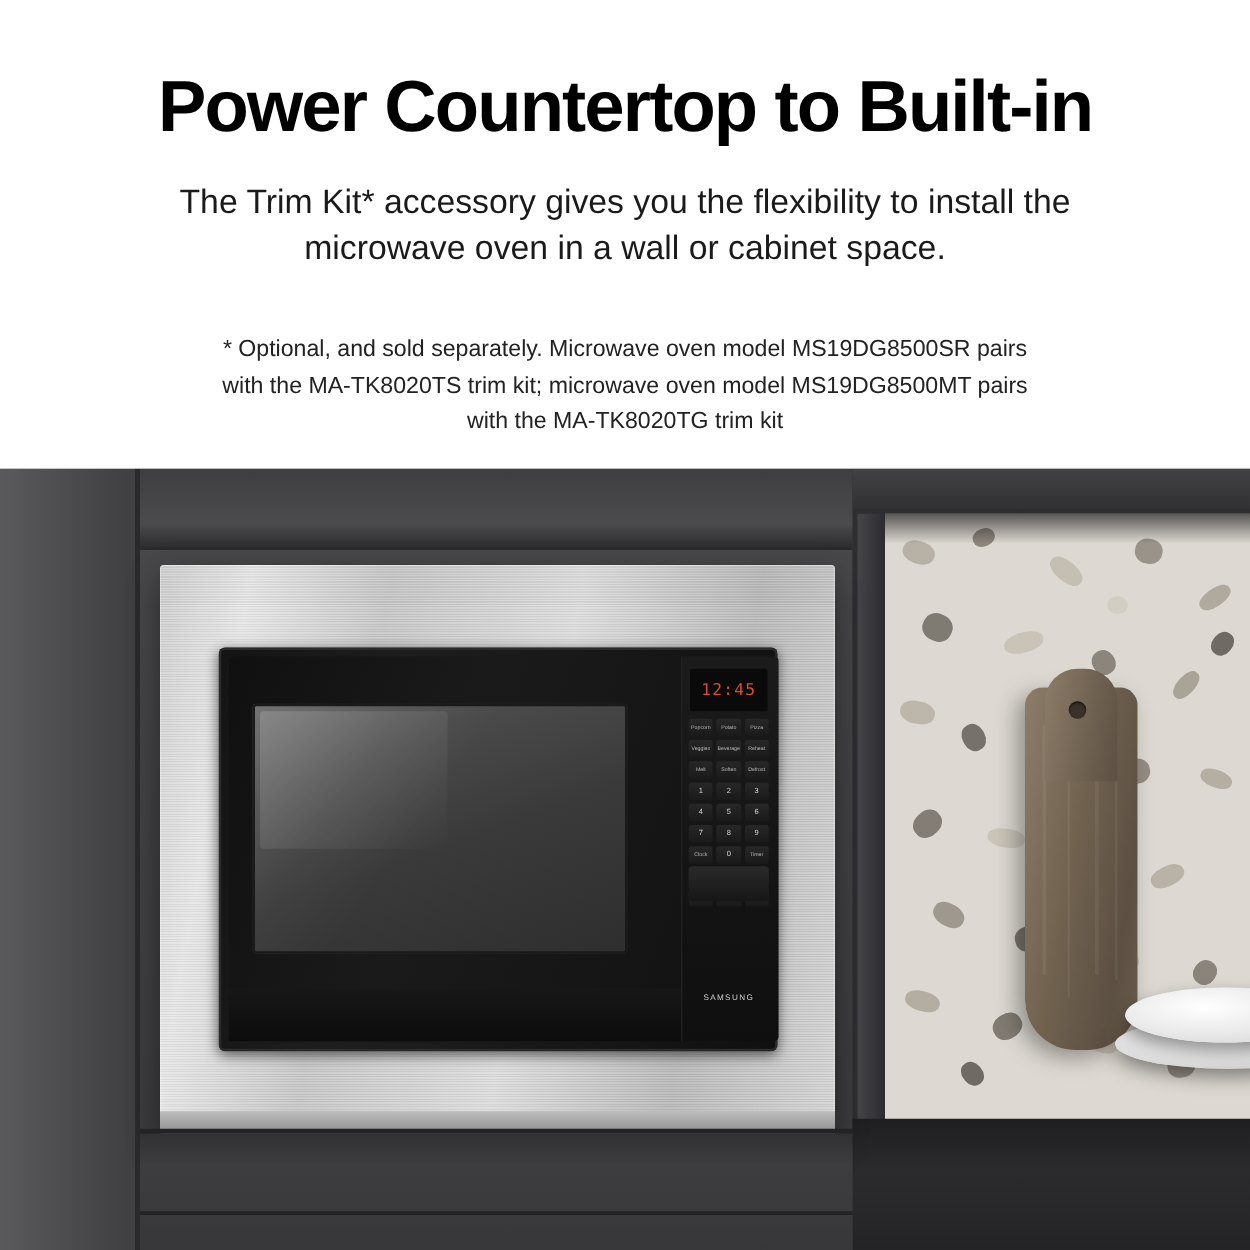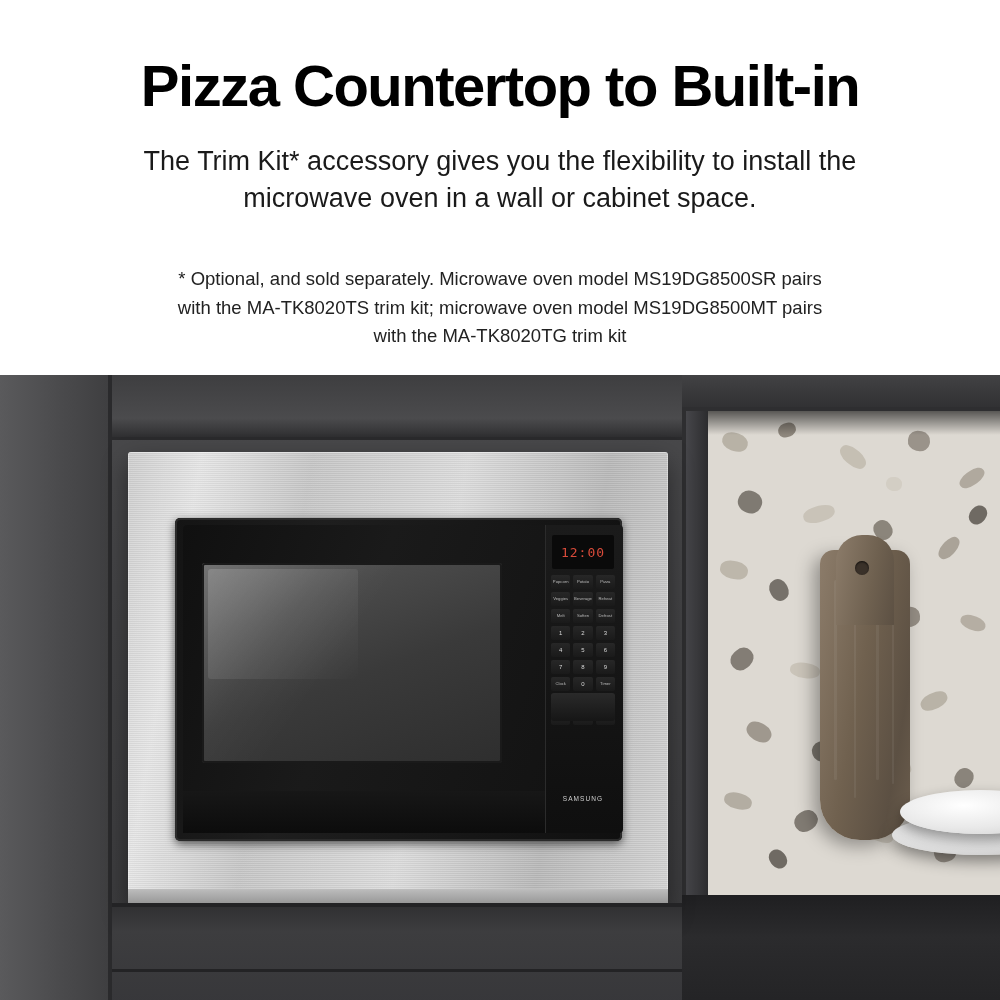--- a/index.html
+++ b/index.html
@@ -303,21 +303,21 @@
   .drawer-line {
     position: absolute; height: 3px; background: #232325;
   }
 </style>
 </head>
 <body>
 
 <div class="page">
 
   <div class="text-block">
-    <h1 class="headline">Pizza Countertop to Built-in</h1>
+    <h1 class="headline">Power Countertop to Built-in</h1>
     <p class="subhead">The Trim Kit* accessory gives you the flexibility to install the microwave oven in a wall or cabinet space.</p>
     <p class="footnote">* Optional, and sold separately. Microwave oven model MS19DG8500SR pairs with the MA-TK8020TS trim kit; microwave oven model MS19DG8500MT pairs with the MA-TK8020TG trim kit</p>
   </div>
 
   <div class="scene">
 
     <div class="cab-left-col"></div>
     <div class="cab-left-seam"></div>
     <div class="cab-mid"></div>
     <div class="cab-mid-top"></div>
@@ -376,21 +376,21 @@
     </div>
 
     <div class="oven"></div>
     <div class="oven-door"></div>
     <div class="oven-window"></div>
     <div class="oven-window-glow"></div>
     <div class="door-bottom-bar"></div>
 
     <div class="panel"></div>
     <div class="panel-display">
-      <span>12:00</span>
+      <span>12:45</span>
     </div>
 
     <div class="btn-grid">
       <div class="pbtn">Popcorn</div>
       <div class="pbtn">Potato</div>
       <div class="pbtn">Pizza</div>
       <div class="pbtn">Veggies</div>
       <div class="pbtn">Beverage</div>
       <div class="pbtn">Reheat</div>
       <div class="pbtn">Melt</div>

